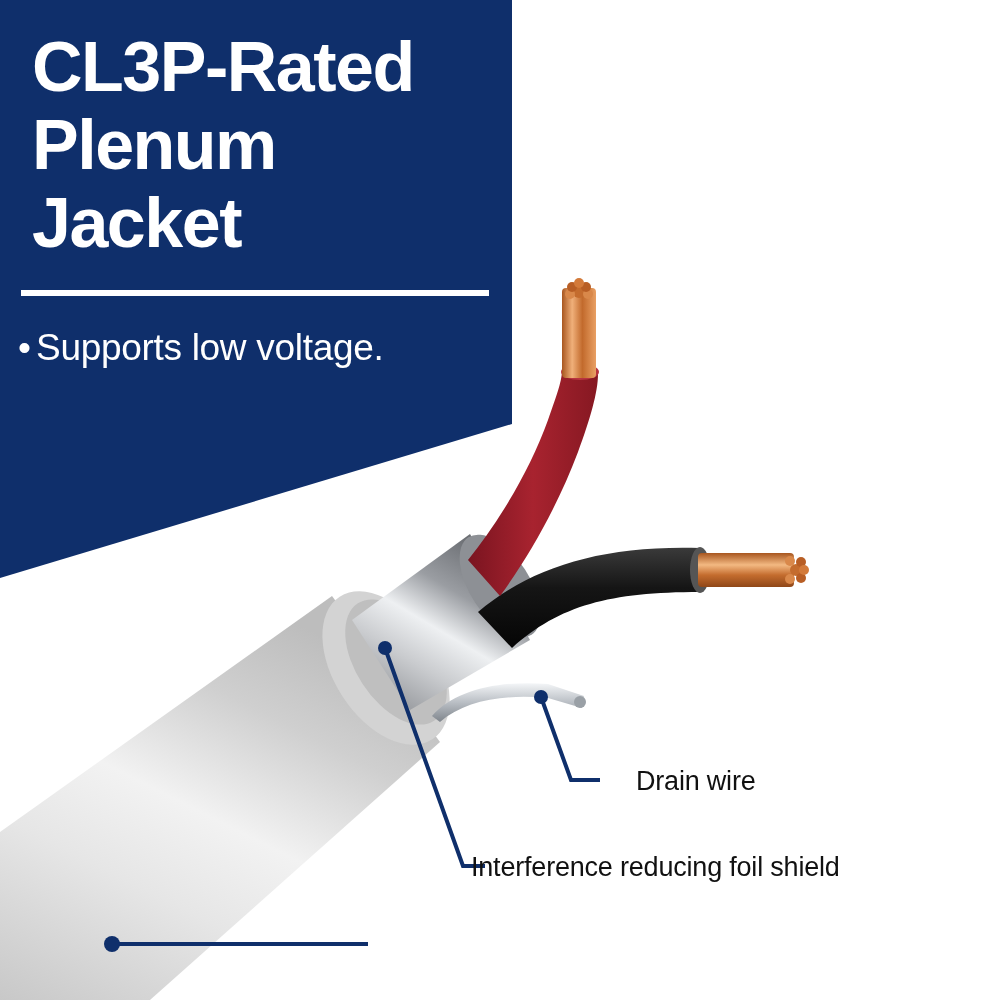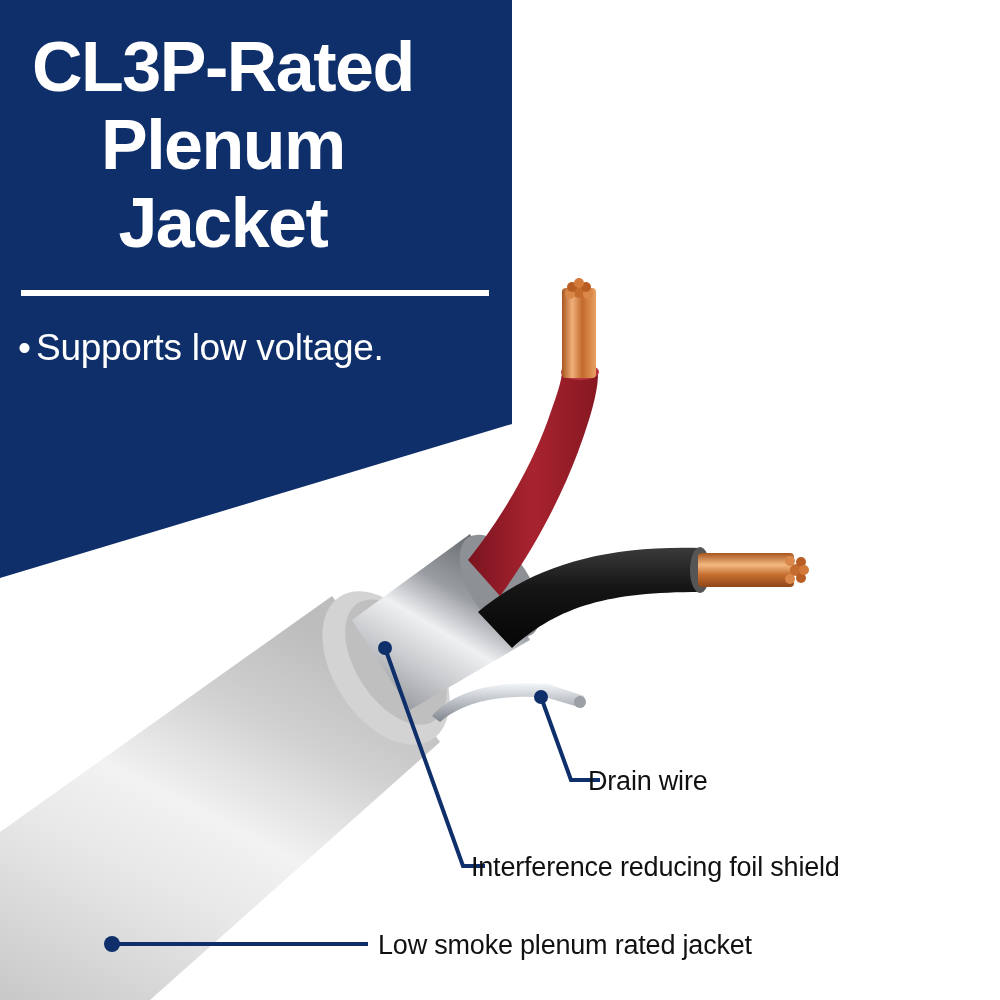--- a/index.html
+++ b/index.html
@@ -1,20 +1,20 @@
 <!DOCTYPE html>
 <html><head>
 <meta charset="utf-8">
 <style>
   html, body { margin:0; padding:0; }
   body { width:1000px; height:1000px; position:relative; overflow:hidden; background:#ffffff; font-family:"Liberation Sans", sans-serif; }
   .stage { position:absolute; left:0; top:0; width:1000px; height:1000px; }
   .art { position:absolute; left:0; top:0; width:1000px; height:1000px; }
   .headline { position:absolute; left:32px; top:28px; margin:0; color:#ffffff; font-family:"Liberation Sans", sans-serif; font-weight:700; font-size:70px; line-height:78px; letter-spacing:-1.5px; }
-  .headline span { display:block;text-align:center; }
+  .headline span { display:block; }
   .divider { position:absolute; left:21px; top:290px; width:468px; height:6px; background:#ffffff; }
   .bullets { position:absolute; left:18px; top:322px; margin:0; padding:0; list-style:none; color:#ffffff; font-weight:400; font-size:37px; line-height:52px; letter-spacing:-0.3px; }
   .bullets li { white-space:nowrap; }
   .bullets li .dot { display:inline-block; width:18px; }
   .callout { position:absolute; color:#111111; font-family:"Liberation Sans", sans-serif; font-size:27px; line-height:32px; white-space:nowrap; letter-spacing:-0.2px; }
 </style>
 </head>
 <body>
 
 <div class="stage">
@@ -116,16 +116,15 @@
   </h1>
 
   <div class="divider"></div>
 
   <ul class="bullets">
     <li>
       <span class="dot">•</span><span>Supports low voltage.</span>
     </li>
   </ul>
 
-  <div class="callout" style="left:588px; top:765px;">Drain wire</div>
+  <div class="callout" style="left:636px; top:765px;">Drain wire</div>
   <div class="callout" style="left:471px; top:851px;">Interference reducing foil shield</div>
-  <div class="callout" style="left:378px; top:929px;">Low smoke plenum rated jacket</div>
 </div>
 
 </body></html>

